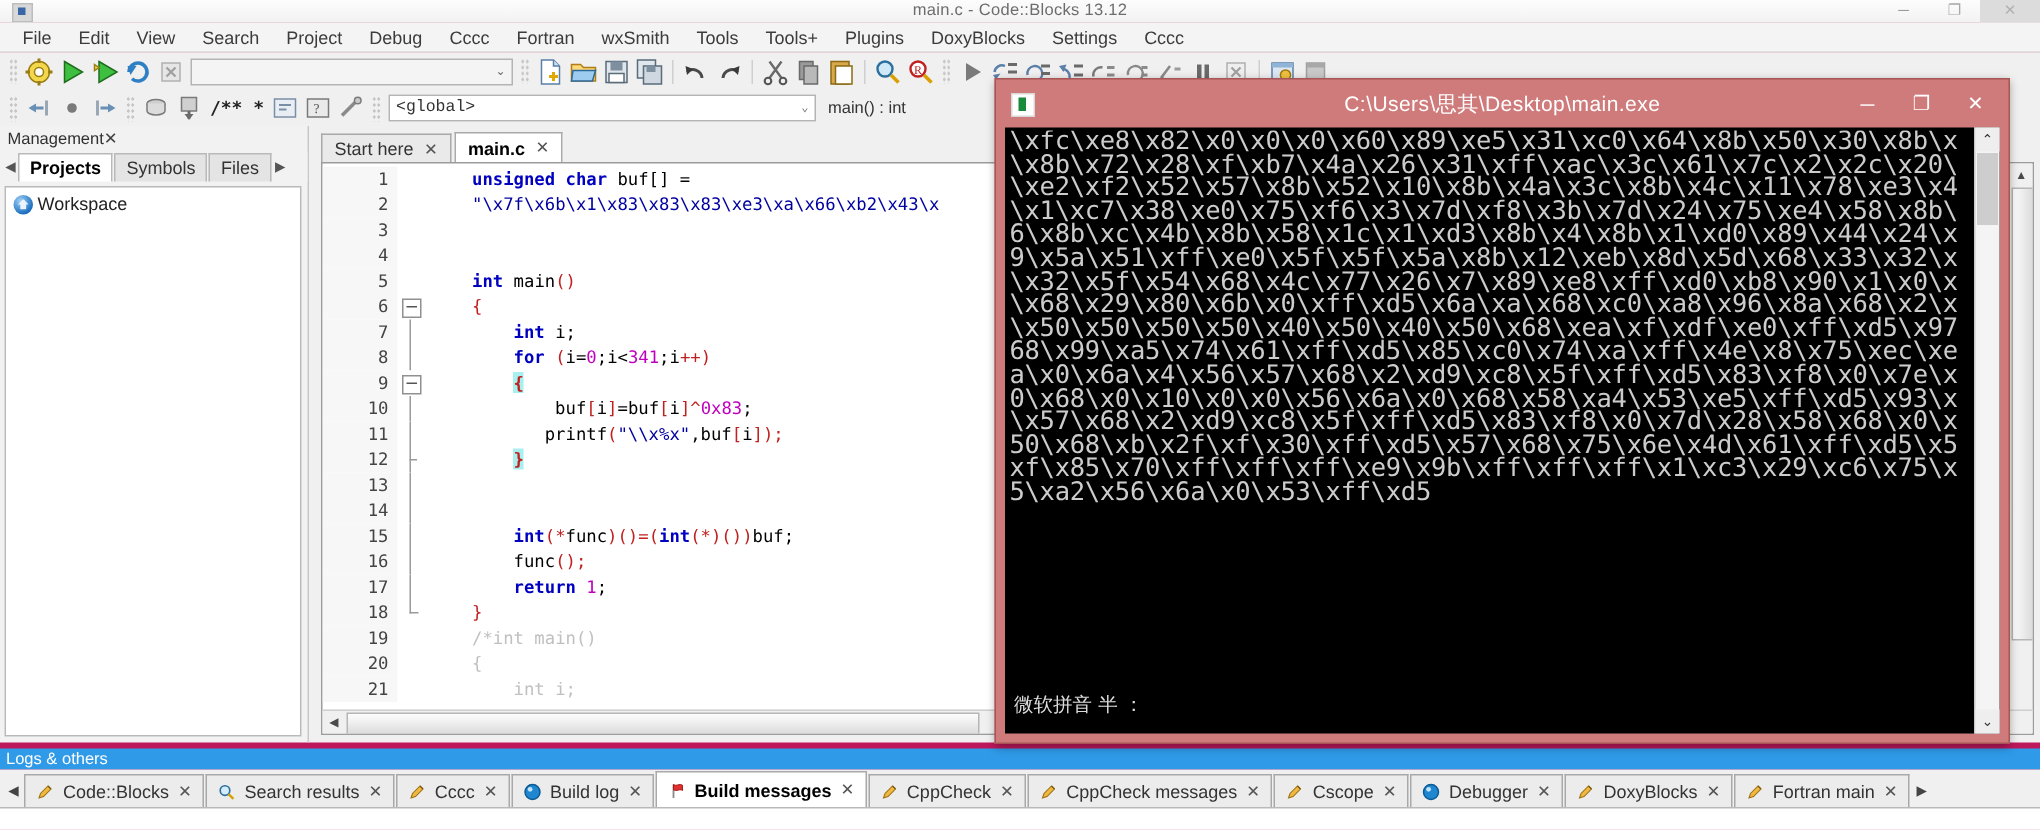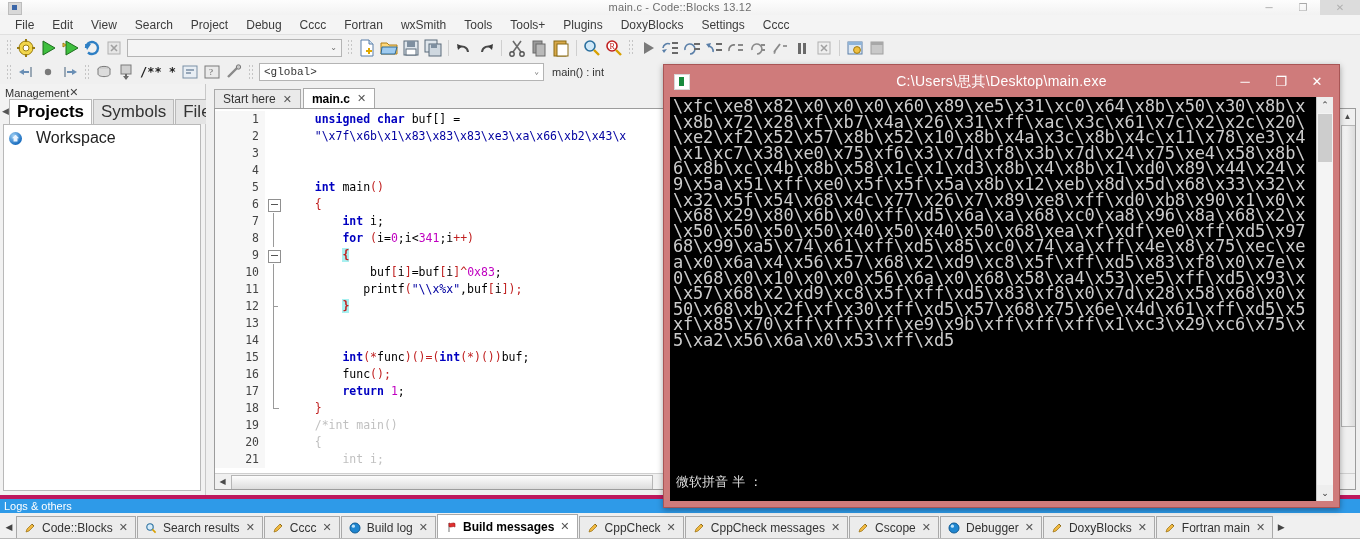--- a/index.html
+++ b/index.html
@@ -45,26 +45,26 @@
   .scope2{width:120px;border:none;background:transparent;}
 
   
   .mgmt{position:absolute;left:0;top:84px;width:205px;height:411px;background:#f2f2f2;
     border-right:1px solid #c8c8c8;}
   .mgmt-hd{height:17px;display:flex;align-items:center;justify-content:flex-start;
     padding:0 5px;font-size:11px;color:#303030;}
   .mgmt-hd .x{font-size:11px;color:#444;font-weight:bold;}
   .tabrow{display:flex;align-items:center;height:20px;padding-left:2px;background:#f2f2f2;}
   .tarrow{font-size:9px;color:#555;width:10px;text-align:center;}
-  .ptab{font-size:17px;padding:2px 7px;border:1px solid #b9b9b9;border-bottom:none;
+  .ptab{font-size:12px;padding:2px 7px;border:1px solid #b9b9b9;border-bottom:none;
     background:#e4e4e4;color:#333;margin-right:1px;}
   .ptab.on{background:#fff;font-weight:bold;color:#000;}
   .treebox{position:absolute;left:3px;top:40px;width:196px;height:365px;background:#fff;
     border:1px solid #b9b9b9;}
-  .tnode{display:flex;align-items:center;gap:14px;padding:4px 5px;font-size:16px;color:#222;}
+  .tnode{display:flex;align-items:center;gap:3px;padding:4px 5px;font-size:12px;color:#222;}
   .ws-ico{width:13px;height:13px;border-radius:50%;
     background:radial-gradient(circle at 35% 30%,#9fd0f5,#1c6fc0 70%);position:relative;}
   .ws-ico:after{content:"";position:absolute;left:3px;top:3px;width:7px;height:7px;
     background:#eaf4ff;clip-path:polygon(50% 0,100% 55%,78% 55%,78% 100%,22% 100%,22% 55%,0 55%);}
 
   
   .edit-wrap{position:absolute;left:206px;top:84px;width:1154px;height:411px;background:#f0f0f0;}
   .etabs{height:24px;display:flex;align-items:flex-end;padding-left:8px;background:#f0f0f0;}
   .etab{height:18px;display:flex;align-items:center;gap:7px;padding:0 8px;font-size:12px;
     border:1px solid #a9a9a9;border-bottom:none;background:#eaeaea;color:#333;margin-right:2px;}
@@ -114,21 +114,21 @@
   .larrow{width:14px;height:22px;display:flex;align-items:center;justify-content:center;
     font-size:9px;color:#444;}
   .ltab{height:21px;display:flex;align-items:center;gap:6px;padding:0 7px;font-size:12px;
     border:1px solid #a9a9a9;border-bottom:none;background:#ececec;color:#333;margin-right:1px;}
   .ltab.on{background:#fff;font-weight:bold;color:#000;height:23px;}
   .ltab .xx{font-size:11px;color:#555;font-weight:normal;}
   .logs-body{position:absolute;left:0;top:538px;width:1360px;height:15px;background:#fff;
     border-top:1px solid #b9b9b9;}
 
   
-  .console{position:absolute;left:663px;top:64px;width:675px;height:442px;background:#cf7b7b;
+  .console{position:absolute;left:663px;top:52px;width:675px;height:442px;background:#cf7b7b;
     border:1px solid #a85555;box-shadow:0 2px 6px rgba(0,0,0,.35);}
   .con-tb{position:relative;height:32px;}
   .con-tb .ct{position:absolute;left:0;top:0;width:100%;text-align:center;line-height:32px;
     font-size:14px;color:#fff;letter-spacing:.3px;}
   .con-ico{position:absolute;left:10px;top:9px;width:14px;height:14px;background:#fff;
     border:1px solid #d9d9d9;}
   .con-ico i{display:block;width:5px;height:9px;background:#178a3c;margin:2px 0 0 4px;}
   .con-btns{position:absolute;right:4px;top:0;display:flex;height:32px;}
   .con-btn{width:36px;height:32px;display:flex;align-items:center;justify-content:center;
     color:#fff;font-size:13px;}

